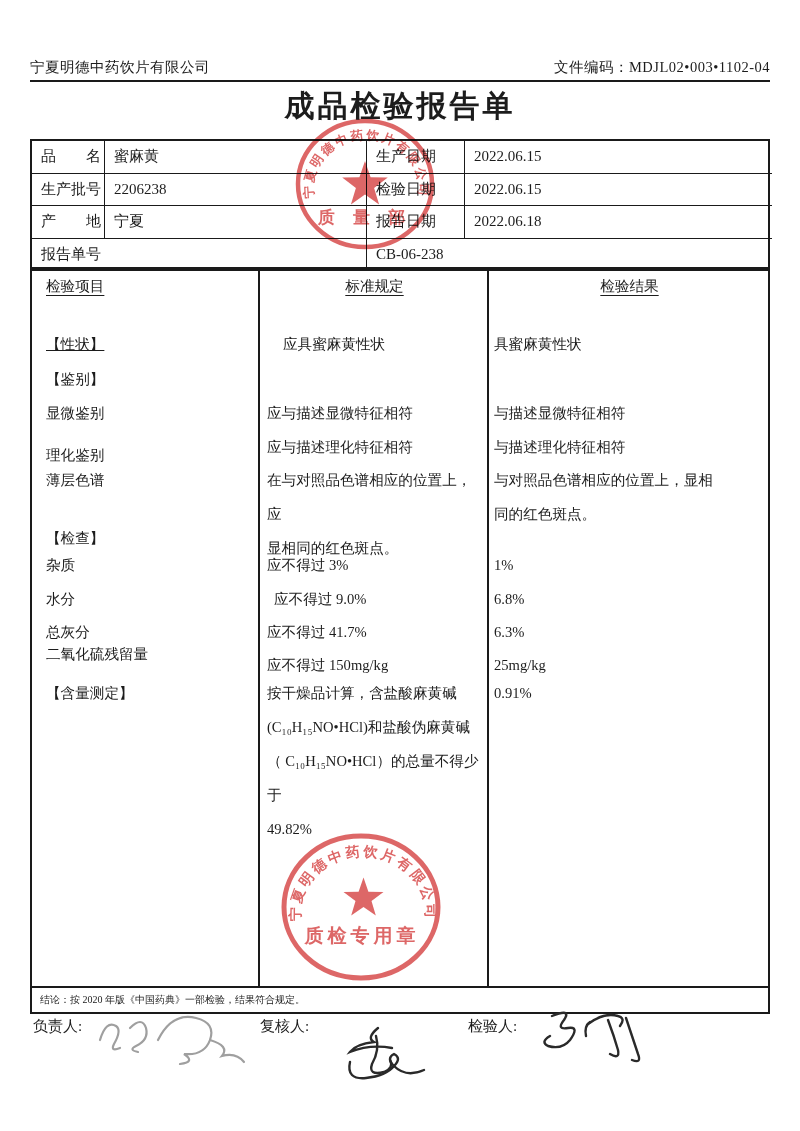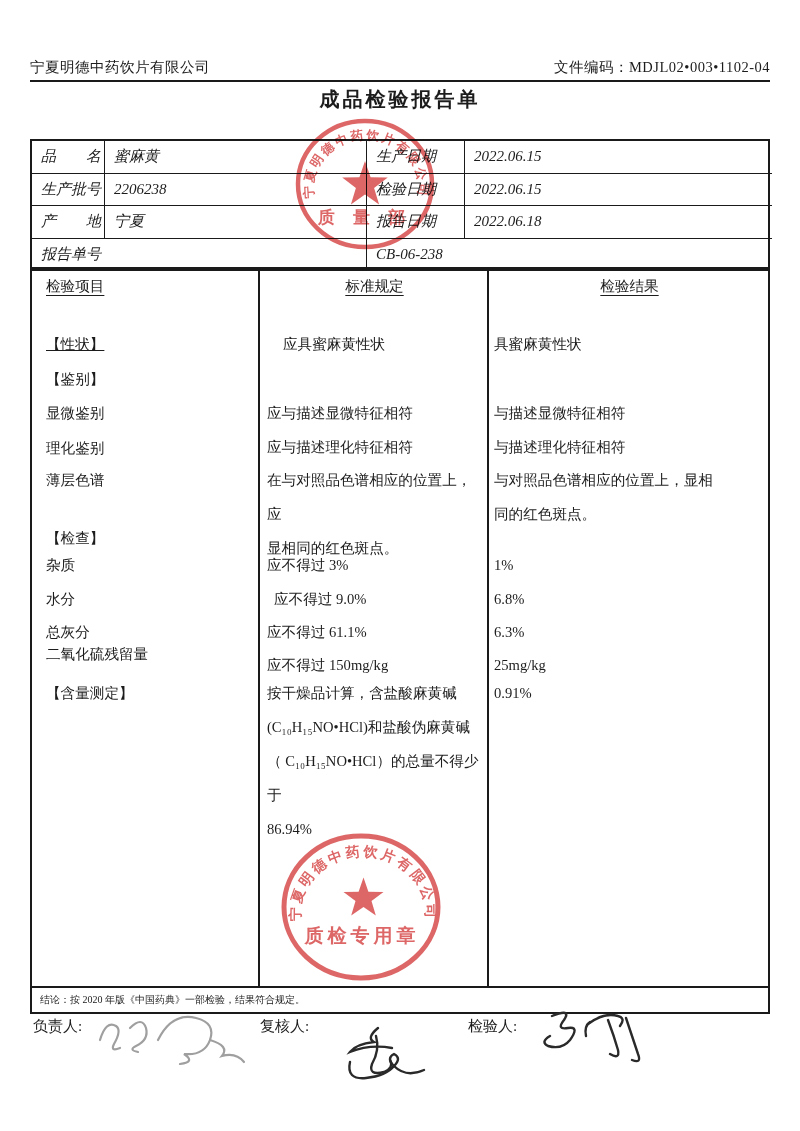--- a/index.html
+++ b/index.html
@@ -4,26 +4,26 @@
 <style>
   html,body{margin:0;padding:0;background:#fff;}
   .page{
     position:relative;width:800px;height:1131px;background:#ffffff;
     font-family:"Liberation Serif","DejaVu Serif",serif;color:#1c1c1c;
     overflow:hidden;
   }
   
   .doc-header{position:absolute;left:30px;top:58px;width:740px;display:flex;justify-content:space-between;font-size:14.5px;letter-spacing:.5px;}
   .header-rule{position:absolute;left:30px;top:80px;width:740px;height:2px;background:#1a1a1a;}
-  .doc-title{position:absolute;left:30px;top:86px;width:740px;margin:0;text-align:center;font-size:20px;font-weight:700;letter-spacing:3px;}
+  .doc-title{position:absolute;left:30px;top:86px;width:740px;margin:0;text-align:center;font-size:30px;font-weight:700;letter-spacing:3px;}
   
   .info-table{
     position:absolute;left:30px;top:139px;width:740px;height:130px;
     display:grid;grid-template-columns:73px 262px 98px 307px;grid-auto-rows:32.5px;
-    border:2px solid #1a1a1a;box-sizing:border-box;font-size:15px;font-style:italic;
+    border:2px solid #1a1a1a;box-sizing:border-box;font-size:15px;
   }
   .info-table .cell{border-right:1.5px solid #1a1a1a;border-bottom:1.5px solid #1a1a1a;display:flex;align-items:center;padding-left:9px;box-sizing:border-box;white-space:nowrap;overflow:visible;}
   .info-table .cell.lastcol{border-right:none;}
   .info-table .cell.lastrow{border-bottom:none;}
   .info-table .cell.span2a{grid-column:1 / span 2;}
   .info-table .cell.span2b{grid-column:3 / span 2;border-right:none;}
   
   .insp-table{
     position:absolute;left:30px;top:269px;width:740px;height:719px;
     border:2px solid #1a1a1a;box-sizing:border-box;font-size:14.6px;
@@ -95,46 +95,46 @@
     <div class="insp-head h2">标准规定</div>
     <div class="insp-head h3">检验结果</div>
 
   <div class="insp-cell c1" style="top: 56px; text-decoration: underline;">【性状】</div>
       <div class="insp-cell c2" style="top: 56px; margin-left: 16px;">应具蜜麻黄性状</div>
       <div class="insp-cell c3" style="top: 56px;">具蜜麻黄性状</div>
       <div class="insp-cell c1" style="top: 91px;">【鉴别】</div>
       <div class="insp-cell c1" style="top: 125px;">显微鉴别</div>
       <div class="insp-cell c2" style="top: 125px;">应与描述显微特征相符</div>
       <div class="insp-cell c3" style="top: 125px;">与描述显微特征相符</div>
-      <div class="insp-cell c1" style="top: 160px;">理化鉴别</div>
+      <div class="insp-cell c1" style="top: 167px;">理化鉴别</div>
       <div class="insp-cell c2" style="top: 159px;">应与描述理化特征相符</div>
       <div class="insp-cell c3" style="top: 159px;">与描述理化特征相符</div>
       <div class="insp-cell c1" style="top: 192px;">薄层色谱</div>
       <div class="insp-cell c2" style="top: 192px;">在与对照品色谱相应的位置上，应
 显相同的红色斑点。</div>
       <div class="insp-cell c3" style="top: 192px;">与对照品色谱相应的位置上，显相
 同的红色斑点。</div>
       <div class="insp-cell c1" style="top: 250px;">【检查】</div>
       <div class="insp-cell c1" style="top: 277px;">杂质</div>
       <div class="insp-cell c2" style="top: 277px;">应不得过 3%</div>
       <div class="insp-cell c3" style="top: 277px;">1%</div>
       <div class="insp-cell c1" style="top: 311px;">水分</div>
       <div class="insp-cell c2" style="top: 311px; margin-left: 7px;">应不得过 9.0%</div>
       <div class="insp-cell c3" style="top: 311px;">6.8%</div>
       <div class="insp-cell c1" style="top: 344px;">总灰分</div>
-      <div class="insp-cell c2" style="top: 344px;">应不得过 61.1%</div>
+      <div class="insp-cell c2" style="top: 344px;">应不得过 41.7%</div>
       <div class="insp-cell c3" style="top: 344px;">6.3%</div>
       <div class="insp-cell c1" style="top: 366px;">二氧化硫残留量</div>
       <div class="insp-cell c2" style="top: 377px;">应不得过 150mg/kg</div>
       <div class="insp-cell c3" style="top: 377px;">25mg/kg</div>
       <div class="insp-cell c1" style="top: 405px;">【含量测定】</div>
       <div class="insp-cell c2" style="top: 405px;">按干燥品计算，含盐酸麻黄碱
 (C₁₀H₁₅NO•HCl)和盐酸伪麻黄碱
 （ C₁₀H₁₅NO•HCl）的总量不得少于
-86.94%</div>
+49.82%</div>
       <div class="insp-cell c3" style="top: 405px;">0.91%</div>
     </div>
 
   <div class="conclusion">
     <span>结论：按 2020 年版《中国药典》一部检验，结果符合规定。</span>
   </div>
 
   <span class="sign-label s1">负责人:</span>
   <span class="sign-label s2">复核人:</span>
   <span class="sign-label s3">检验人:</span>

